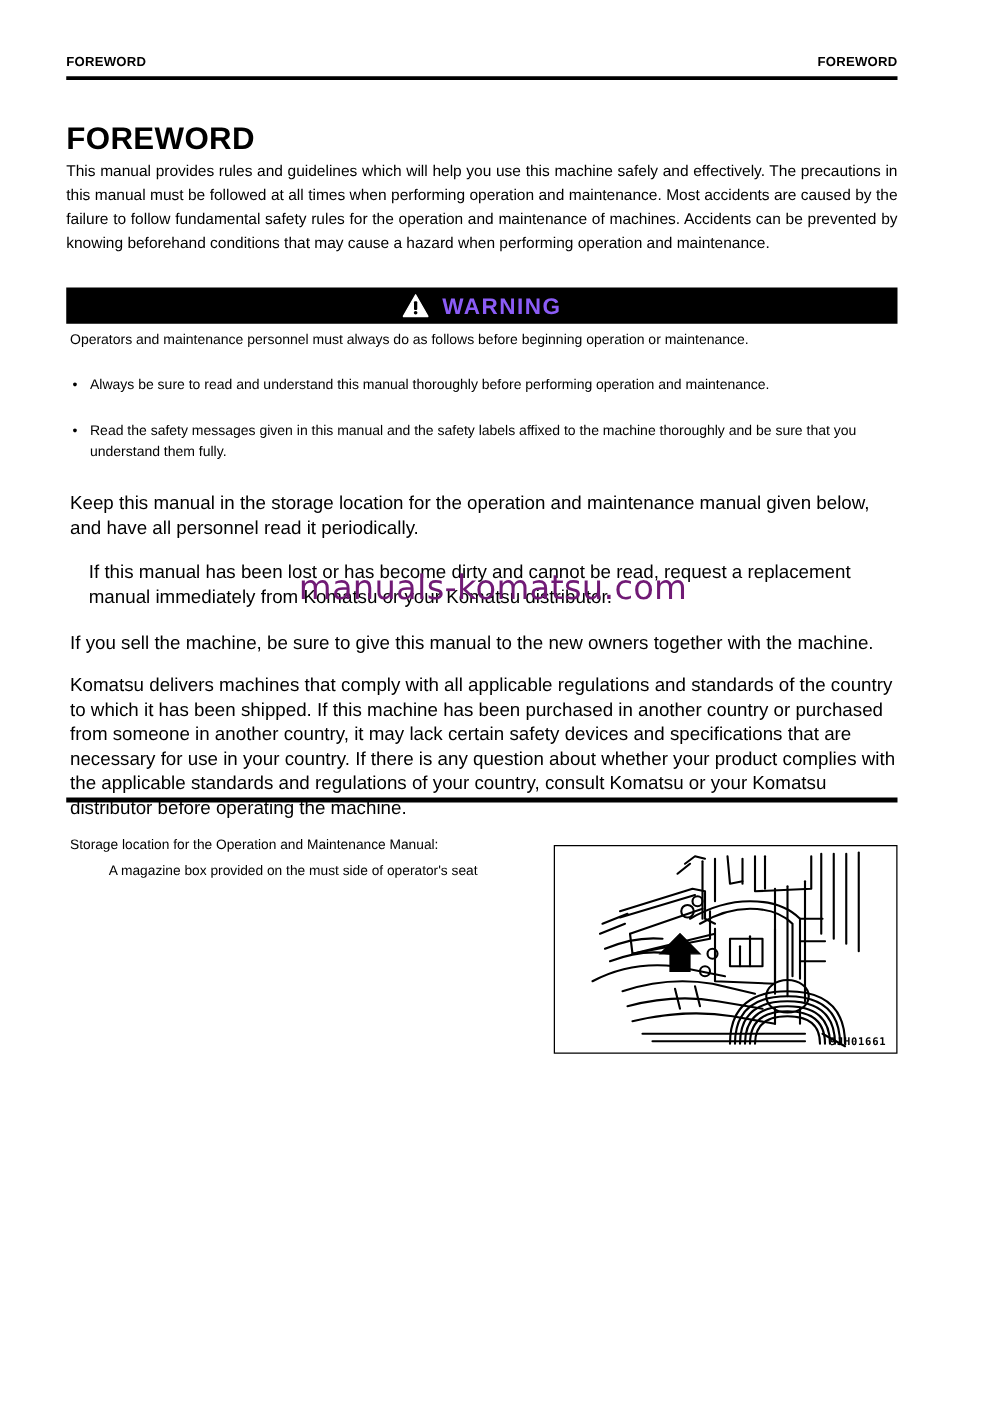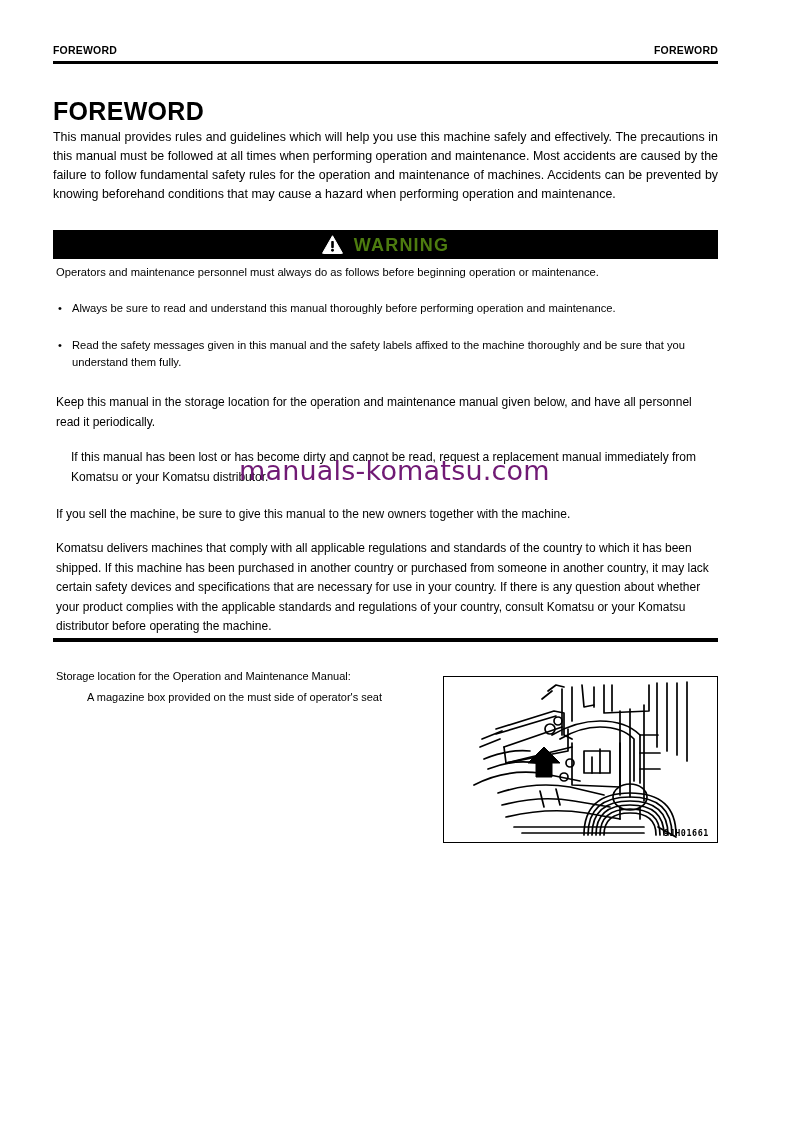--- a/index.html
+++ b/index.html
@@ -77,21 +77,21 @@
     align-items: center;
     justify-content: center;
     gap: 11px;
   }
   .warn-tri {
     width: 21px;
     height: 19px;
     display: block;
   }
   .warn-label {
-    color: #4d7c0f;
+    color: #8b5cf6;
     font-size: 18px;
     font-weight: bold;
     letter-spacing: 1.2px;
     line-height: 1;
   }
 
   .warn-lead {
     position: absolute;
     left: 56px;
     top: 264px;
@@ -118,21 +118,21 @@
     left: 2px;
     top: 0;
     font-size: 11.2px;
     line-height: 17.5px;
   }
 
   .para-block {
     position: absolute;
     left: 56px;
     width: 662px;
-    font-size: 12px;
+    font-size: 15px;
     line-height: 19.5px;
   }
   .p-keep   { top: 393px; }
   .p-lost   { top: 448px; margin-left: 15px; }
   .p-sell   { top: 505px; }
   .p-comply { top: 539px; }
 
   
   .watermark {
     position: absolute;

